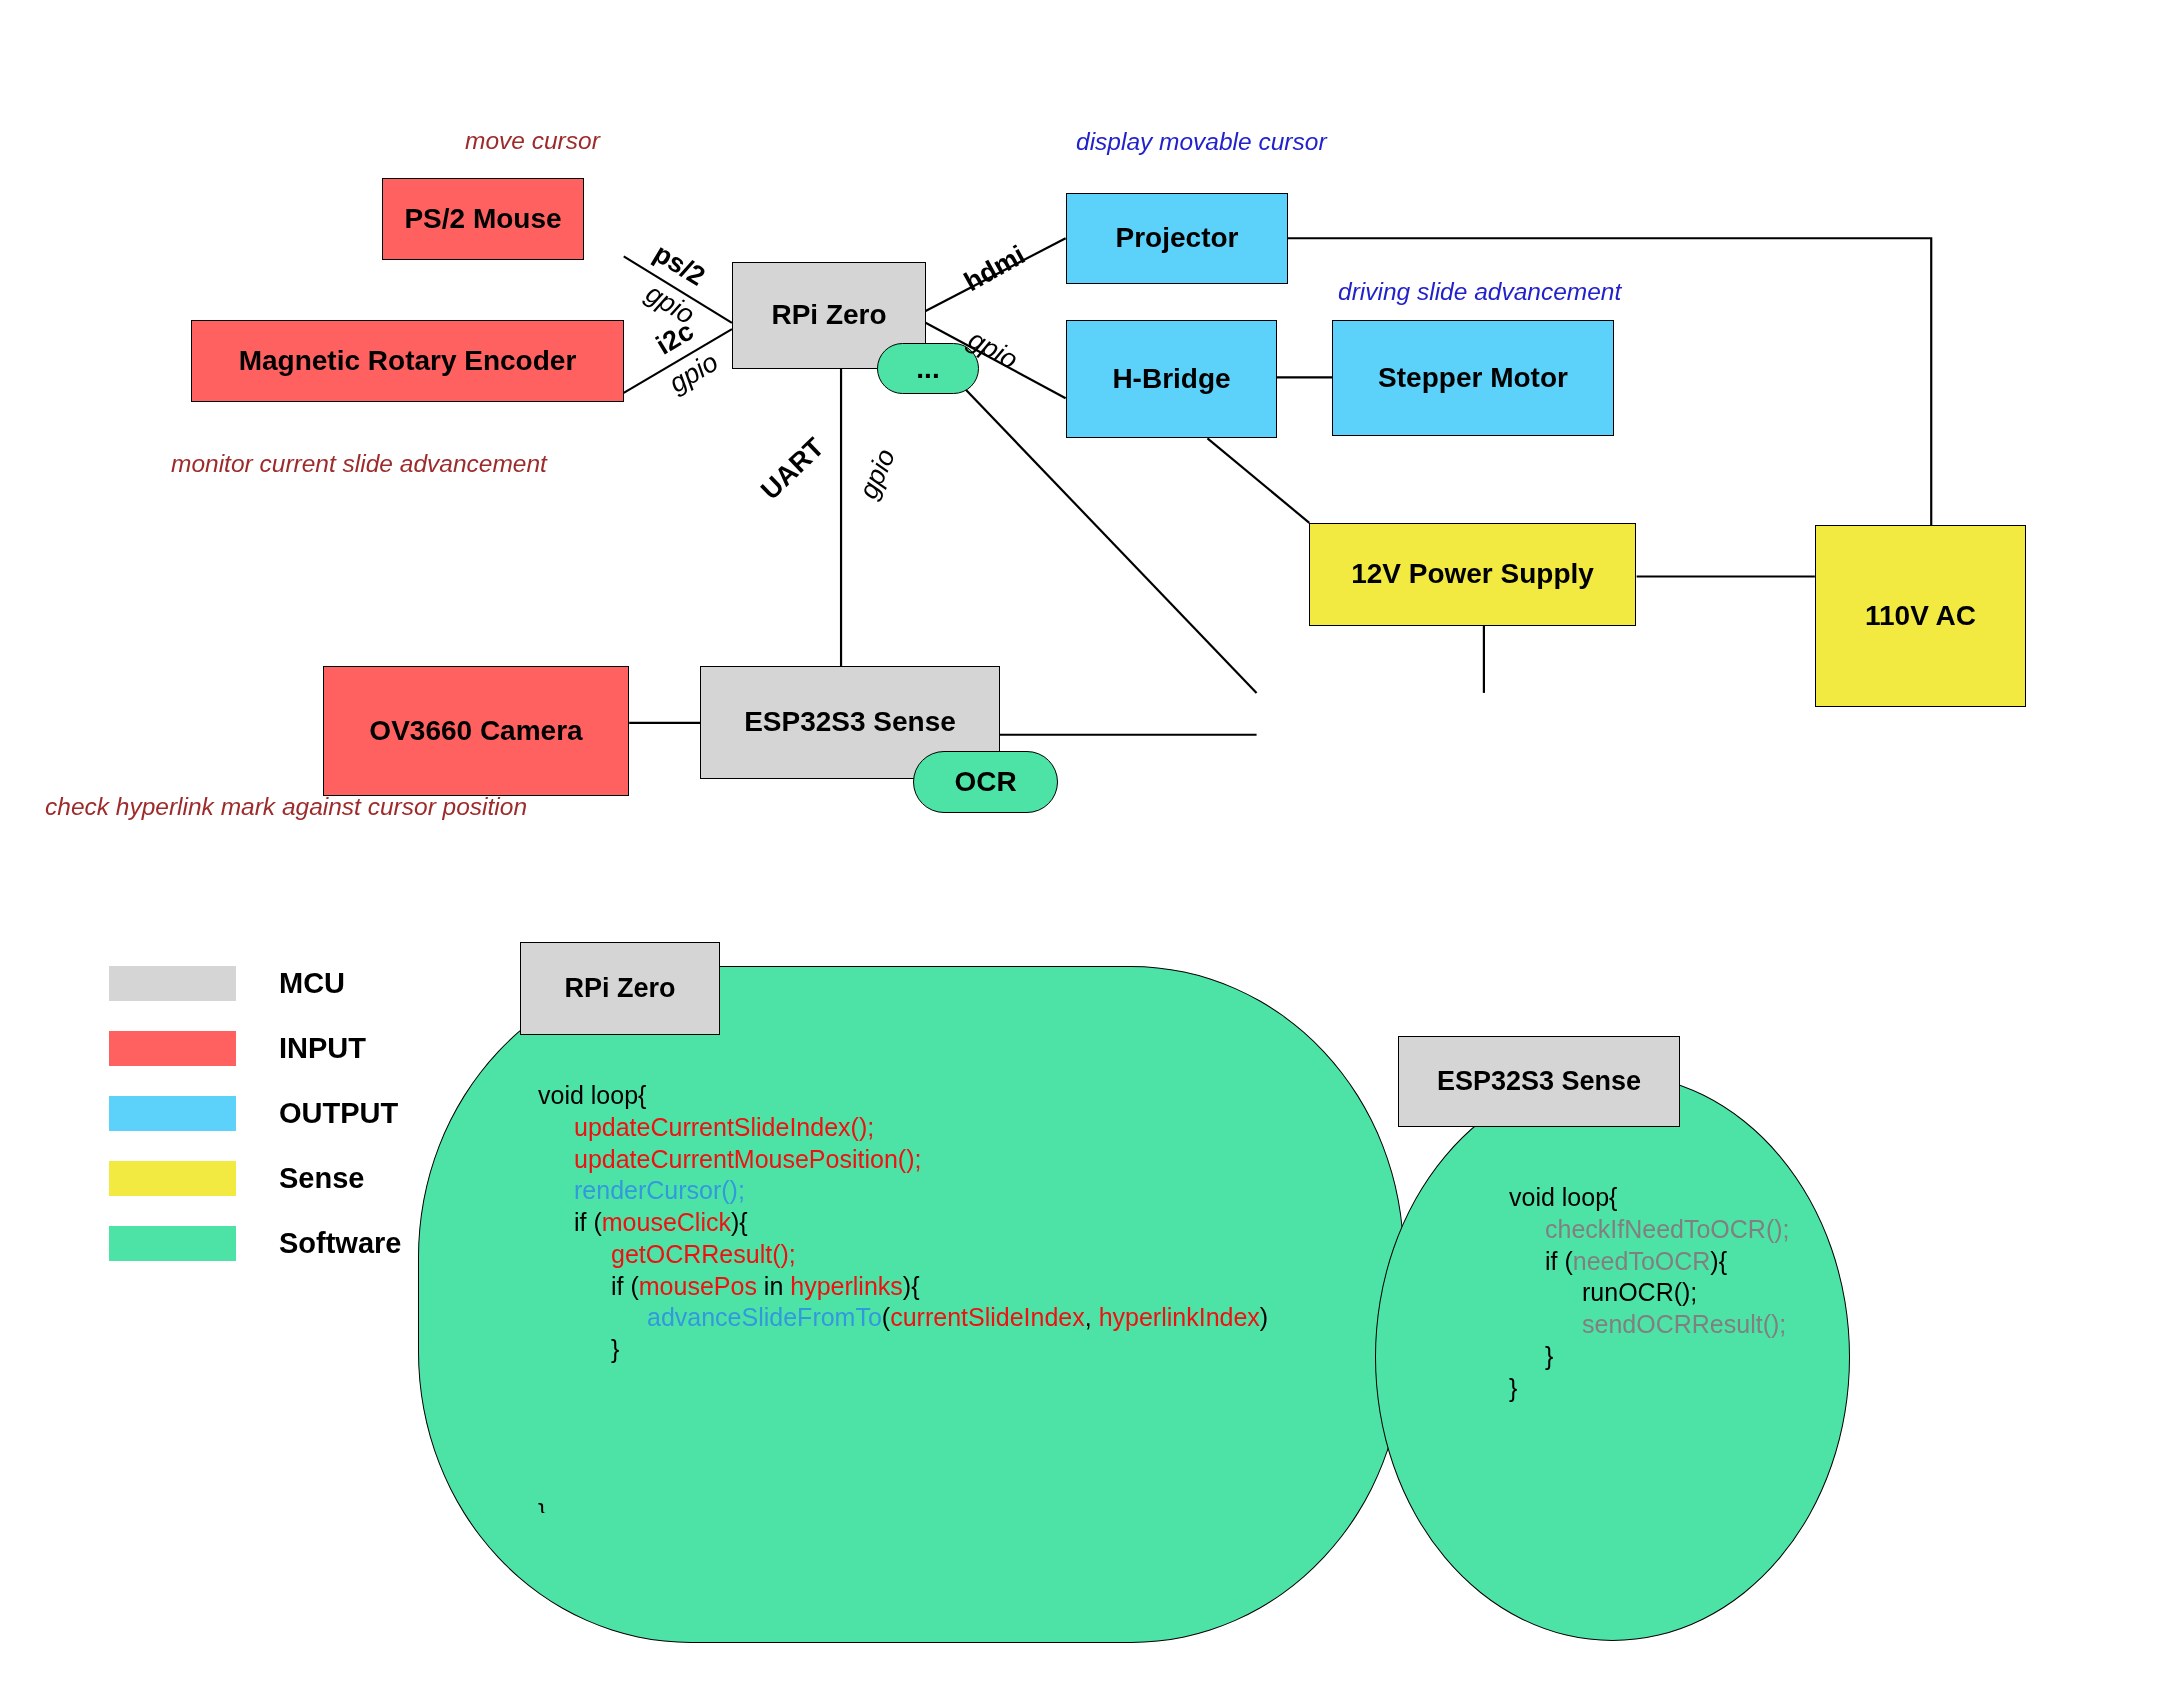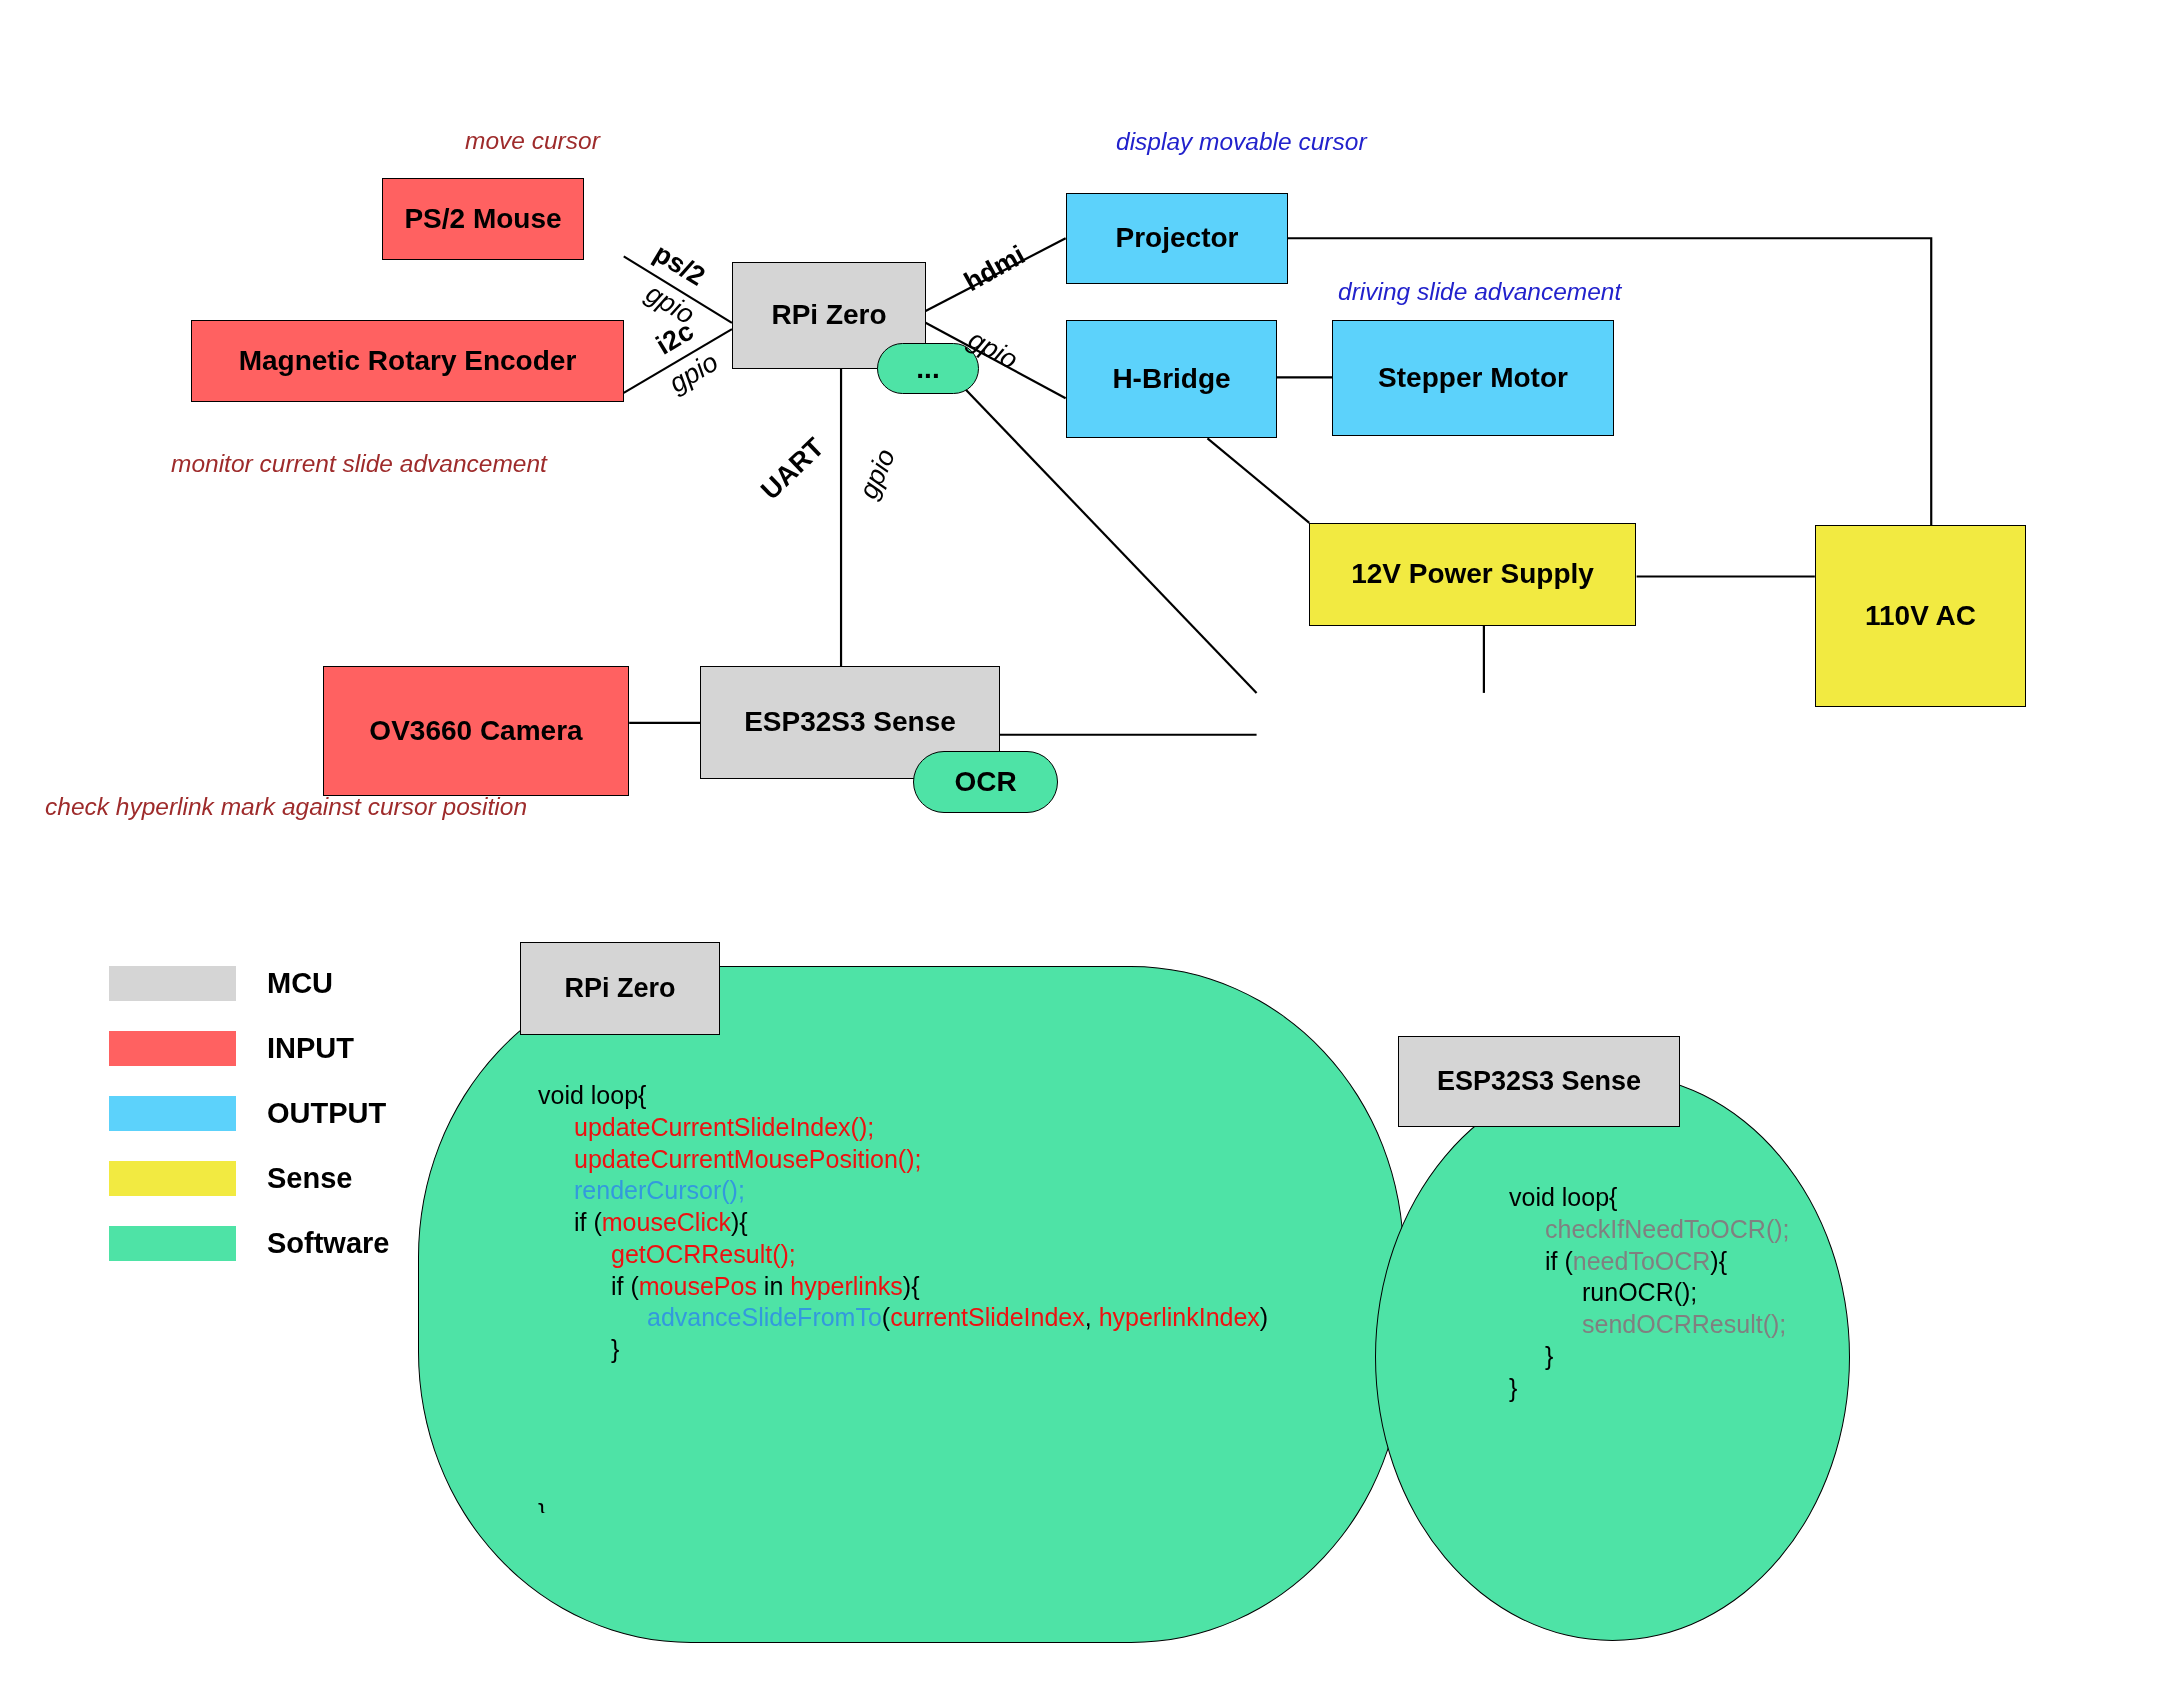--- a/index.html
+++ b/index.html
@@ -35,21 +35,21 @@
   
   .anno{position:absolute;z-index:5;white-space:nowrap;font-style:italic;
         font-size:24.5px;}
   .anno-red{color:#9e2b2b;}
   .anno-blue{color:#2222cc;}
 
   
   #legend{position:absolute;z-index:6;left:109px;top:951px;}
   .leg-row{display:flex;align-items:center;height:65px;}
   .leg-sw{width:127px;height:35px;border:0;}
-  .leg-lb{margin-left:31px;font-size:29px;font-weight:bold;color:#000;
+  .leg-lb{margin-left:43px;font-size:29px;font-weight:bold;color:#000;
           white-space:nowrap;}
 
   
   .blob{position:absolute;z-index:2;box-sizing:border-box;
         background:#4ee3a6;border:1.8px solid #000;}
   #blob-rpi{left:418px;top:966px;width:986px;height:677px;
             border-radius:273px/291px;}
   #blob-esp{left:1375px;top:1073px;width:475px;height:568px;
             border-radius:50%;}
 
@@ -181,21 +181,21 @@
 
   <div class="anno anno-red" style="left:465px;top:127px;">
     <span>move cursor</span>
   </div>
   <div class="anno anno-red" style="left:171px;top:450px;">
     <span>monitor current slide advancement</span>
   </div>
   <div class="anno anno-red" style="left:45px;top:793px;">
     <span>check hyperlink mark against cursor position</span>
   </div>
-  <div class="anno anno-blue" style="left:1076px;top:128px;margin-left:40px;">
+  <div class="anno anno-blue" style="left:1076px;top:128px;">
     <span>display movable cursor</span>
   </div>
   <div class="anno anno-blue" style="left:1338px;top:278px;">
     <span>driving slide advancement</span>
   </div>
 
   <div id="legend">
     <div class="leg-row">
       <div class="leg-sw" style="background:#d5d5d5;"></div>
       <div class="leg-lb">MCU</div>

